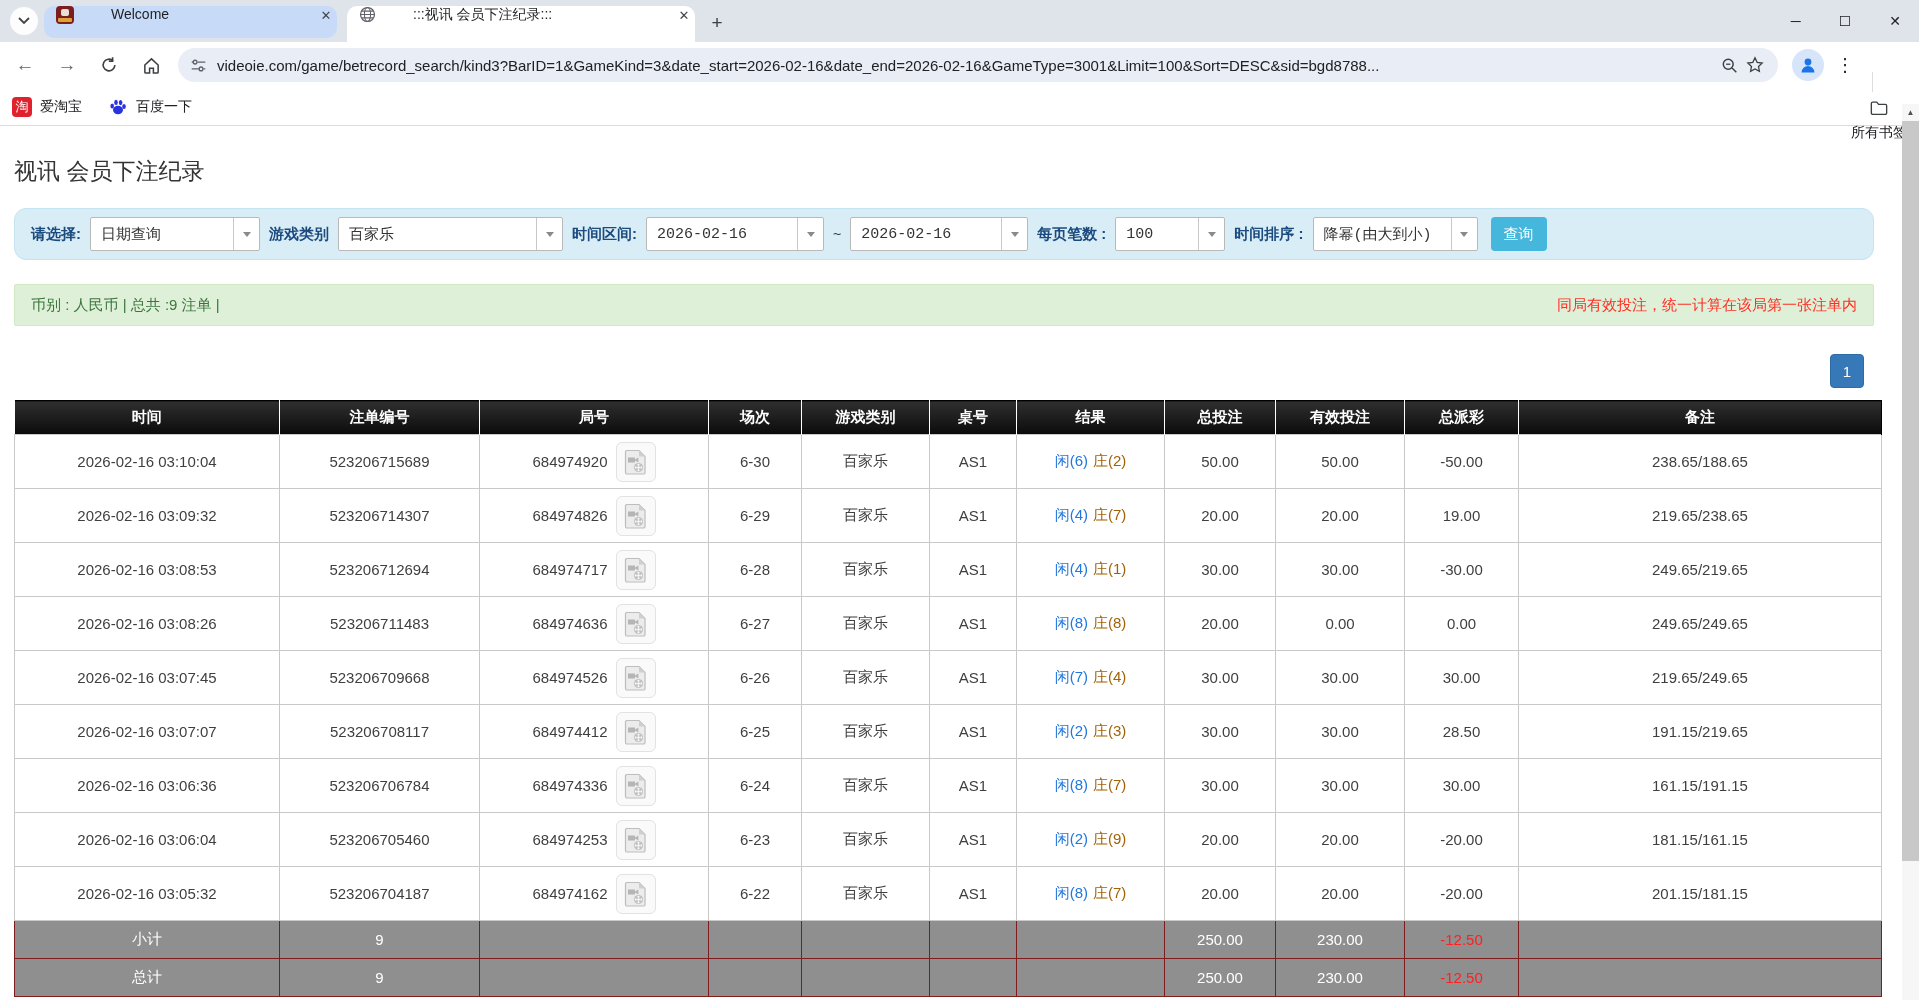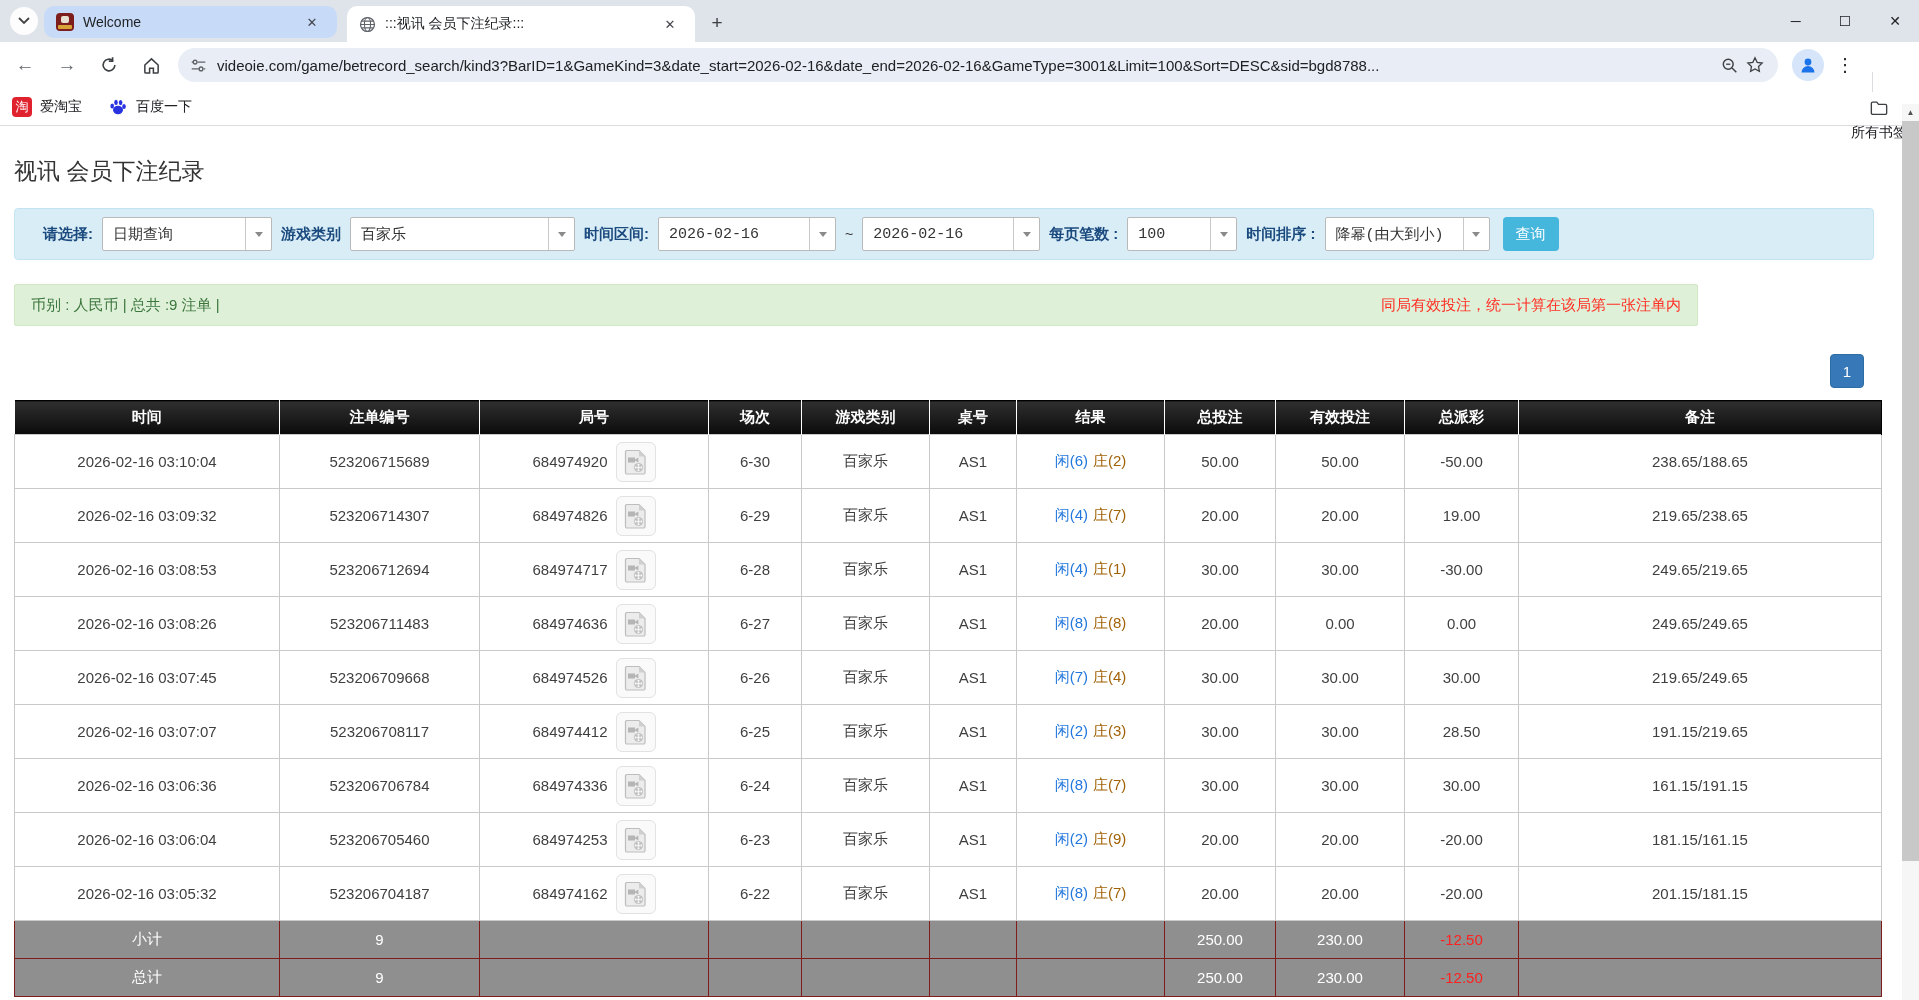--- a/index.html
+++ b/index.html
@@ -3,22 +3,22 @@
 <meta charset="utf-8">
 <style>
   * { margin:0; padding:0; box-sizing:border-box; }
   html,body { width:1919px; height:1000px; overflow:hidden;
     font-family:"Liberation Sans","DejaVu Sans",sans-serif; background:#fff; }
 
   
   .tabstrip { height:42px; background:#dfe3ea; display:flex; align-items:flex-end; position:relative; }
   .tab-search-btn { width:28px; height:28px; border-radius:50%; background:#fdfdfe; margin:0 0 7px 10px;
     display:flex; align-items:center; justify-content:center; color:#444; font-size:12px; cursor:pointer; }
-  .tab { height:36px; border-radius:10px 10px 0 0; display:flex; align-items:center; padding:0 16px 0 12px;
-    font-size:14px; color:#1f2023; position:relative; }
+  .tab { height:36px; border-radius:10px 10px 0 0; display:flex; padding:0 2px 0 12px;
+    font-size:14px; color:#1f2023; position:relative;gap:28px; }
   .tab.inactive { background:#c7dbf8; width:293px; margin-left:6px; border-radius:10px; height:32px; margin-bottom:4px; }
   .tab.active { background:#ffffff; width:348px; margin-left:10px; }
   .tab .tab-title { flex:1; overflow:hidden; white-space:nowrap; text-overflow:ellipsis; margin-left:9px; }
   .tab-close { width:18px; height:18px; border-radius:50%; display:flex; align-items:center; justify-content:center;
     color:#44474d; font-size:13px; cursor:pointer; }
   .favicon-welcome { width:18px; height:18px; border-radius:4px; background:#7e1d1d; position:relative; flex:none; }
   .favicon-welcome:after { content:""; position:absolute; left:2px; right:2px; bottom:2px; height:4px; background:#d9a437; border-radius:1px; }
   .favicon-welcome:before { content:""; position:absolute; left:5px; top:3px; width:8px; height:7px; background:#e8e0d2; border-radius:2px; }
   .newtab-btn { width:28px; height:28px; margin:0 0 5px 8px; border-radius:50%; display:flex; align-items:center;
     justify-content:center; font-size:19px; color:#3c4043; cursor:pointer; }
@@ -47,32 +47,32 @@
   
   .scrollbar { position:absolute; right:0; top:104px; bottom:0; width:17px; background:#f6f6f6; z-index:5; }
   .scrollbar .arrow { height:16px; display:flex; align-items:center; justify-content:center; font-size:8px; color:#505050; }
   .scrollbar .thumb { position:absolute; top:17px; left:0; right:0; height:740px; background:#c8c8c8; }
 
   
   .content { position:relative; width:1902px; }
   .page-title { font-size:23px; font-weight:400; color:#333; margin:30px 0 0 14px; }
 
   .filterbar { margin:21px 14px 4px 14px; width:1860px; height:52px; background:#d9edf7; border:1px solid #c5e4f1;
-    border-radius:4px; display:flex; align-items:center; padding:0 28px; gap:9px; }
+    border-radius:12px; display:flex; align-items:center; padding:0 16px; gap:9px; }
   .f-label { font-size:15px; font-weight:bold; color:#1b4a7e; white-space:nowrap; }
   .f-tilde { font-size:14px; color:#333; }
   .selectbox { height:34px; background:#fff; border:1px solid #b9b9b9; border-radius:2px; display:flex; align-items:stretch; cursor:pointer; }
   .selectbox .val { display:flex; align-items:center; padding:0 10px; font-size:15px; color:#333; flex:1; white-space:nowrap;font-family:Liberation Mono, monospace; }
   .selectbox .caret { width:26px; border-left:1px solid #c9c9c9; display:flex; align-items:center; justify-content:center; }
   .caret i { width:0; height:0; border-left:4px solid transparent; border-right:4px solid transparent; border-top:5px solid #8a8a8a; }
   .w1{width:170px}.w2{width:225px}.w3{width:178px}.w4{width:178px}.w5{width:110px}.w6{width:165px}
   .search-btn { height:34px; padding:0 13px; background:#45b6dc; color:#fff; font-size:15px; border:none;
     border-radius:4px; cursor:pointer; margin-left:4px; }
 
-  .summarybar { margin:24px 14px 0 14px; width:1684px; height:42px; background:#dff0d8; border:1px solid #d2e8c4;
+  .summarybar { margin:24px 14px 0 14px; width:1860px; height:42px; background:#dff0d8; border:1px solid #d2e8c4;
     border-radius:2px; display:flex; align-items:center; padding:0 16px; }
   .summary-left { font-size:15px; color:#3c763d; }
   .summary-right { margin-left:auto; font-size:15px; color:#ff2d23; }
 
   .pagination { margin:28px 38px 0 0; display:flex; justify-content:flex-end; }
   .page-btn { min-width:34px; height:34px; background:#3779b8; border:1px solid #2e6da4; border-radius:4px;
     color:#fff; font-size:15px; display:flex; align-items:center; justify-content:center; cursor:pointer; }
 
   table.bet { border-collapse:collapse; table-layout:fixed; width:1868px; margin:12px 0 0 14px; }
   table.bet th { background:linear-gradient(180deg,#2f2f2f,#0b0b0b); color:#fff; font-size:15px; font-weight:bold;

